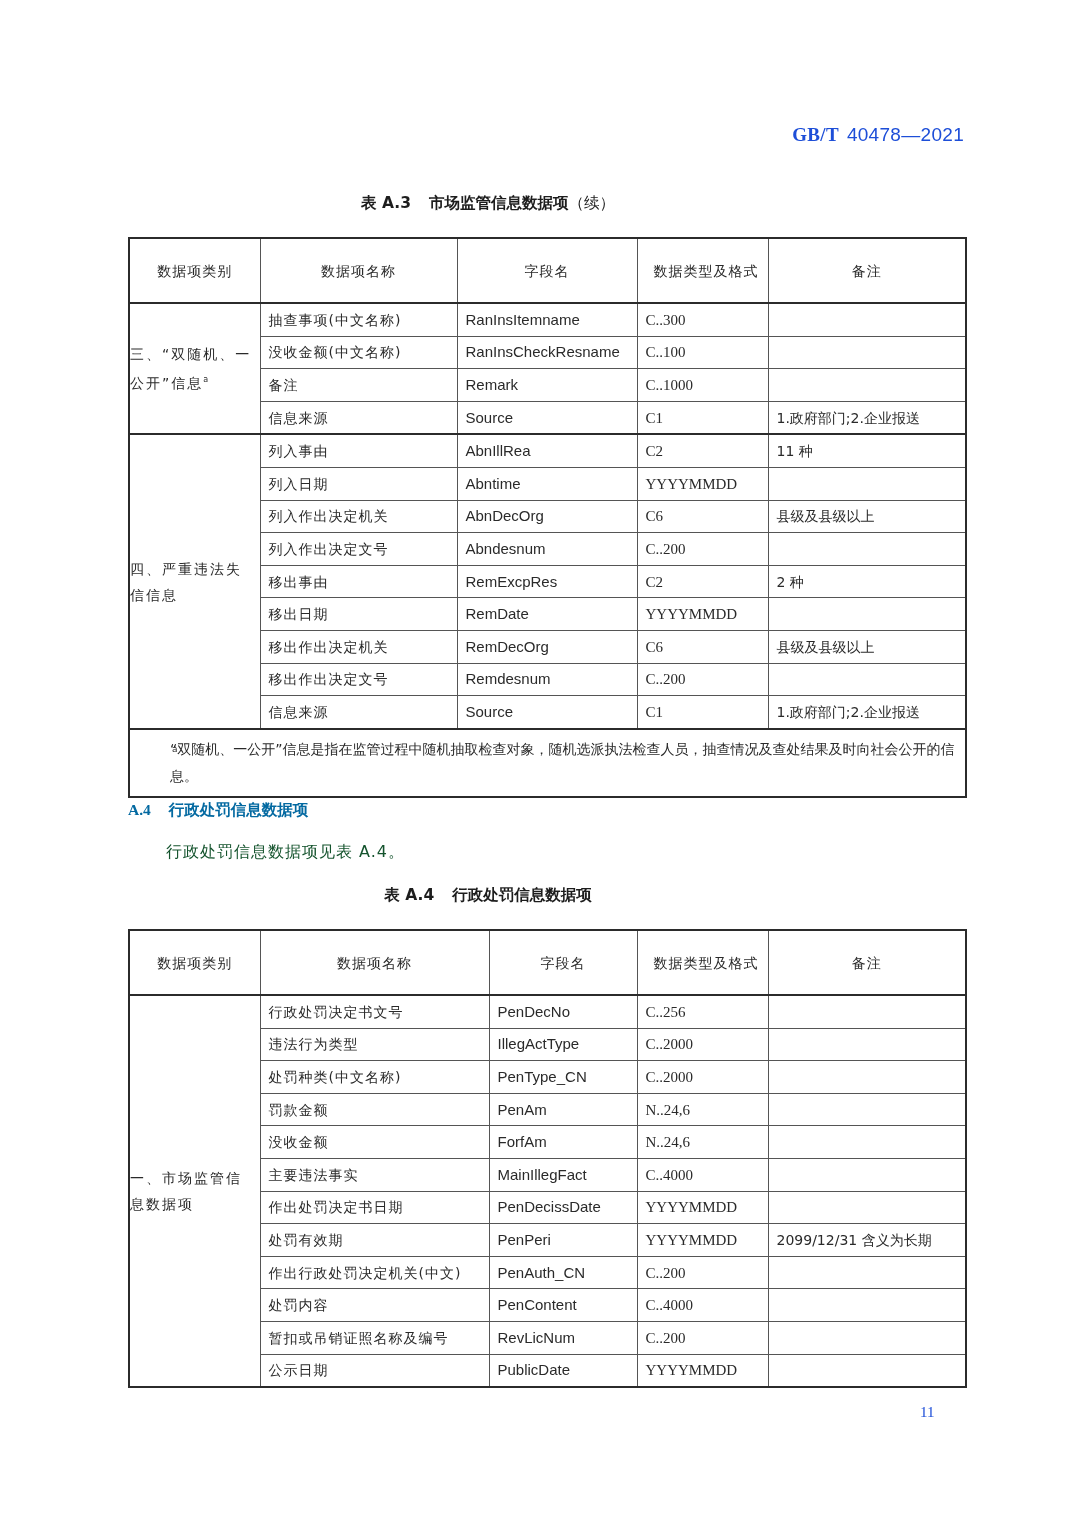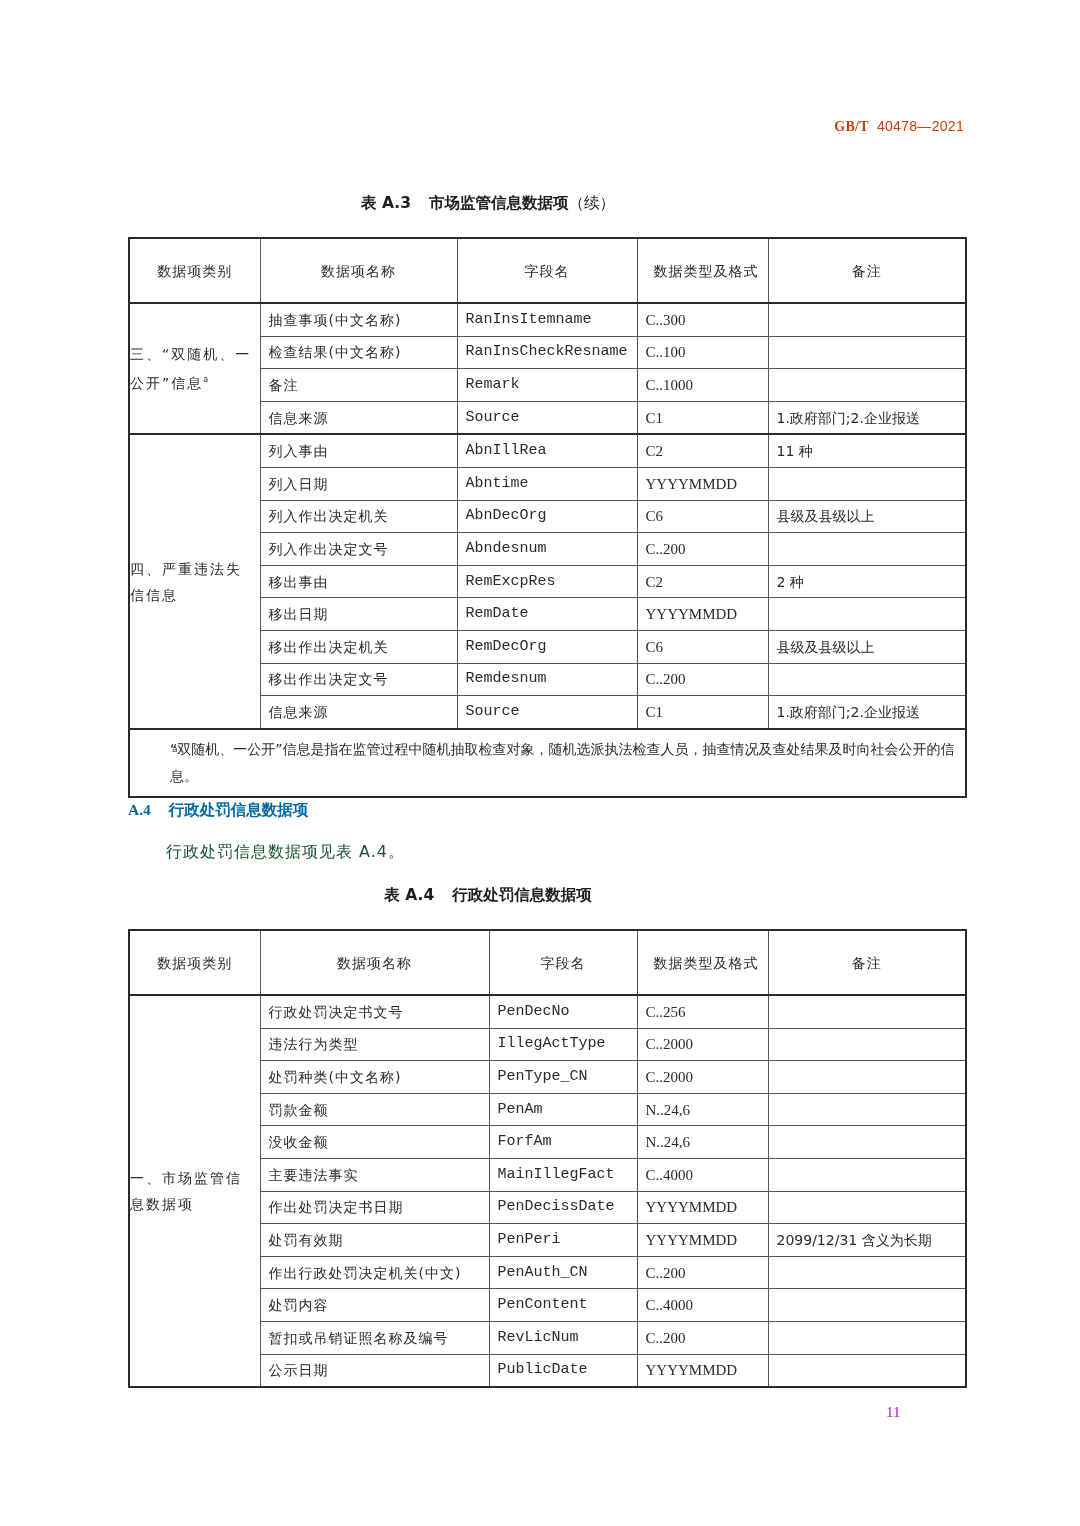--- a/index.html
+++ b/index.html
@@ -2,23 +2,23 @@
 <html><head>
 <meta charset="utf-8">
 <style>
   html, body { margin: 0; padding: 0; }
   body {
     width: 1080px; height: 1526px; background: #ffffff; position: relative;
     font-family: "DejaVu Serif", "Liberation Serif", serif; color: #2a2a2a;
     overflow: hidden;
   }
   .std-number {
-    position: absolute; top: 118px; right: 116px;
+    position: absolute; top: 124px; right: 116px;
     font-family: "Liberation Sans", "DejaVu Sans", sans-serif;
-    font-size: 14px; color: #c2410c; letter-spacing: 0.3px;
+    font-size: 19px; color: #1d4ed8; letter-spacing: 0.3px;
   }
   .std-number b { font-family: "Liberation Serif", serif; font-weight: bold; margin-right: 8px; }
   .caption {
     position: absolute; left: 0; width: 976px; text-align: center;
     font-family: "DejaVu Sans", sans-serif; font-weight: bold; font-size: 15.5px; color: #1d1d1d;
   }
   .caption .cap-num { margin-right: 18px; }
   .caption .cap-paren { font-weight: normal; }
   table.spec {
     position: absolute; left: 128px; border-collapse: collapse;
@@ -33,21 +33,21 @@
   table.spec th {
     text-align: center; padding: 16px; font-family: "DejaVu Sans", sans-serif; font-size: 14px;
     border-bottom: 2px solid #2b2b2b; height: 31px; letter-spacing: 1px;
   }
   table.spec td.cat {
     vertical-align: middle; white-space: normal; font-size: 14px; line-height: 26px;
     padding-left: 0; padding-right: 4px; letter-spacing: 2px;
     font-family: "DejaVu Sans", sans-serif;
   }
   table.spec td.name { font-family: "DejaVu Sans", sans-serif; letter-spacing: 1px; font-size: 14px; }
-  table.spec td.field { font-family: Liberation Mono, monospace; font-size: 15px; }
+  table.spec td.field { font-family: Liberation Sans, sans-serif; font-size: 15px; }
   table.spec td.type { font-family: "Liberation Serif", serif; font-size: 15px; }
   table.spec td.note { font-family: "DejaVu Sans", sans-serif; font-size: 14px; }
   table.spec tr.group-sep td { border-top: 2px solid #2b2b2b; }
   table.spec td.footnote {
     white-space: normal; height: 62px; line-height: 27px; font-size: 14px;
     padding: 2px 10px 2px 40px; border-top: 2px solid #2b2b2b;
     font-family: "DejaVu Sans", sans-serif; position: relative;
   }
   .fn-mark { position: absolute; left: 42px; top: 6px; font-size: 9px; }
   .fn-text { display: block; text-indent: 0; padding-left: 0; }
@@ -55,22 +55,22 @@
   .section-heading {
     position: absolute; left: 128px; top: 800px;
     font-family: "DejaVu Sans", sans-serif; font-weight: bold; font-size: 15.5px; color: #0369a1;
   }
   .section-heading .sec-num { font-family: "Liberation Serif", serif; margin-right: 18px; }
   .body-text {
     position: absolute; left: 166px; top: 842px;
     font-family: "DejaVu Sans", sans-serif; font-size: 16px; color: #14532d; letter-spacing: 1px;
   }
   .page-number {
-    position: absolute; top: 1404px; left: 886px;
-    font-family: "Liberation Serif", serif; font-size: 15px; color: #a21caf;
+    position: absolute; top: 1404px; left: 920px;
+    font-family: "Liberation Serif", serif; font-size: 15px; color: #1d4ed8;
   }
 </style>
 </head>
 <body>
 
 <div class="std-number"><b>GB/T</b><span>40478—2021</span></div>
 
 <div class="caption" style="top:193px;">
   <span class="cap-num">表 A.3</span><span>市场监管信息数据项</span><span class="cap-paren">（续）</span>
 </div>
@@ -94,21 +94,21 @@
   </thead>
   <tbody>
     <tr>
       <td class="cat" rowspan="4"><span>三、“双随机、一公开”信息</span><sup class="a">a</sup></td>
       <td class="name">抽查事项(中文名称)</td>
       <td class="field">RanInsItemname</td>
       <td class="type">C..300</td>
       <td class="note"></td>
     </tr>
     <tr>
-      <td class="name">检查结果(中文名称)</td>
+      <td class="name">没收金额(中文名称)</td>
       <td class="field">RanInsCheckResname</td>
       <td class="type">C..100</td>
       <td class="note"></td>
     </tr>
     <tr>
       <td class="name">备注</td>
       <td class="field">Remark</td>
       <td class="type">C..1000</td>
       <td class="note"></td>
     </tr>

